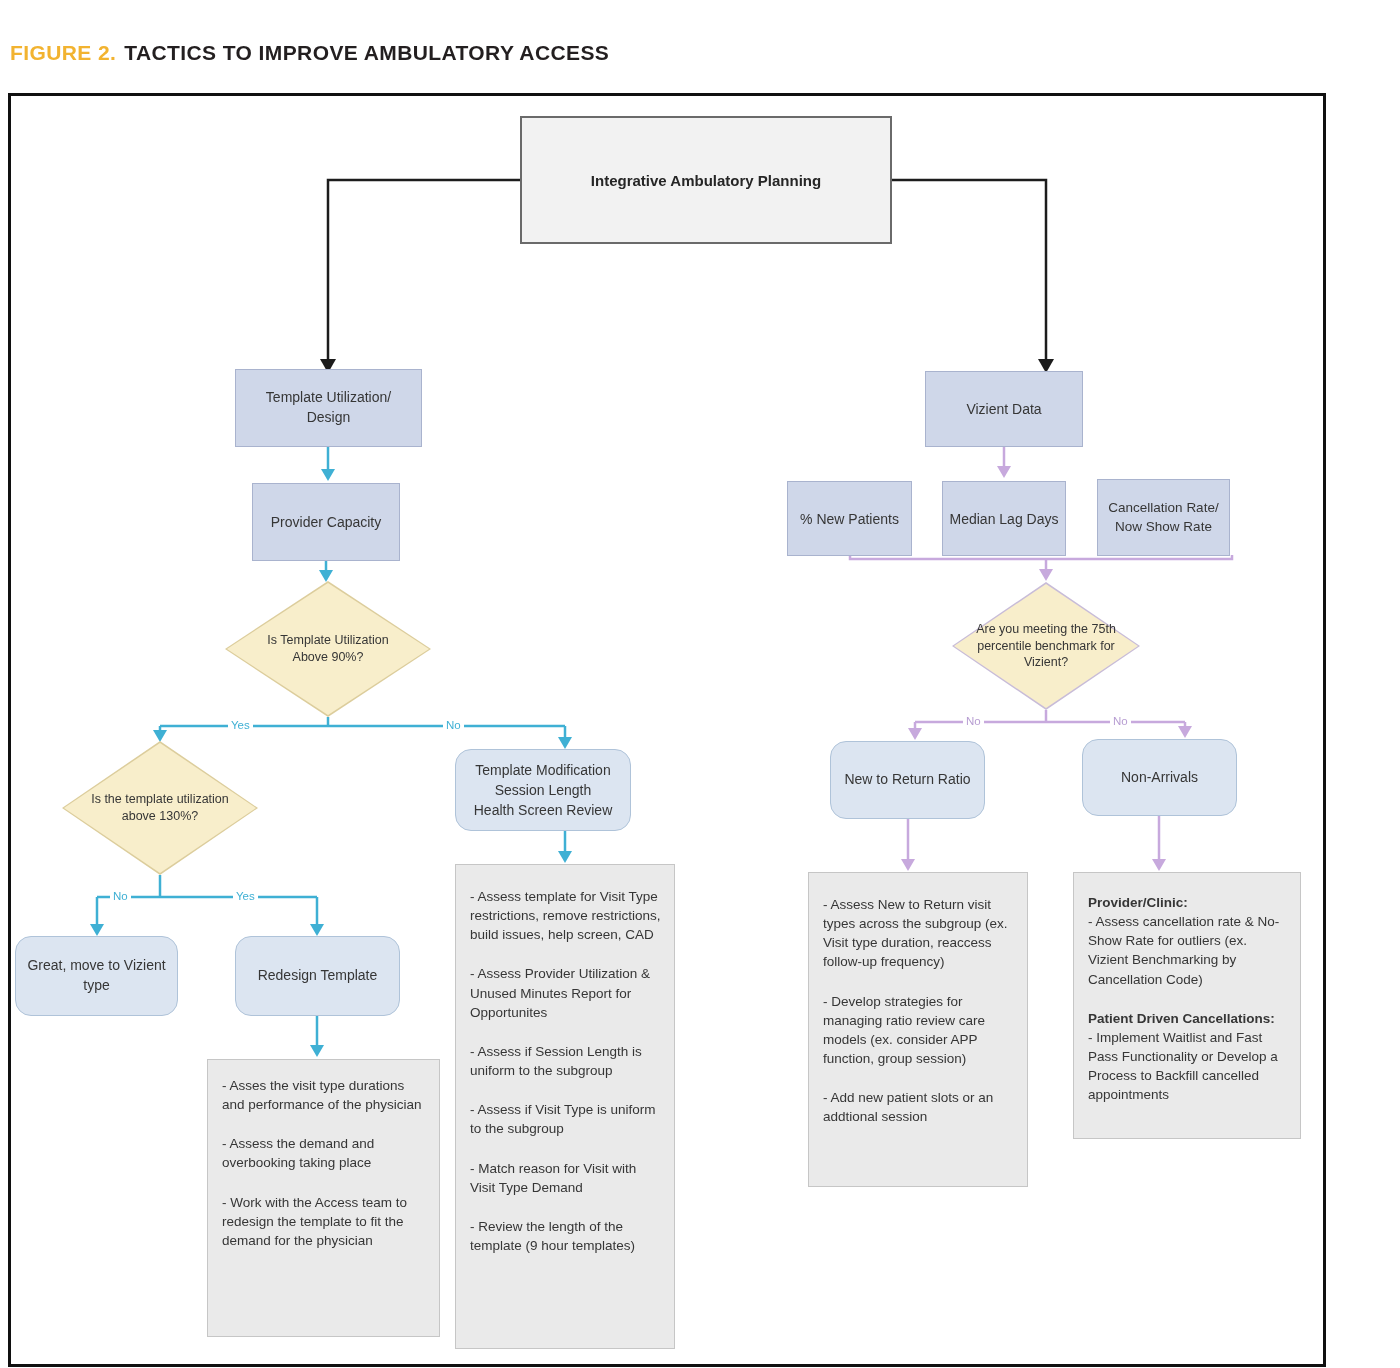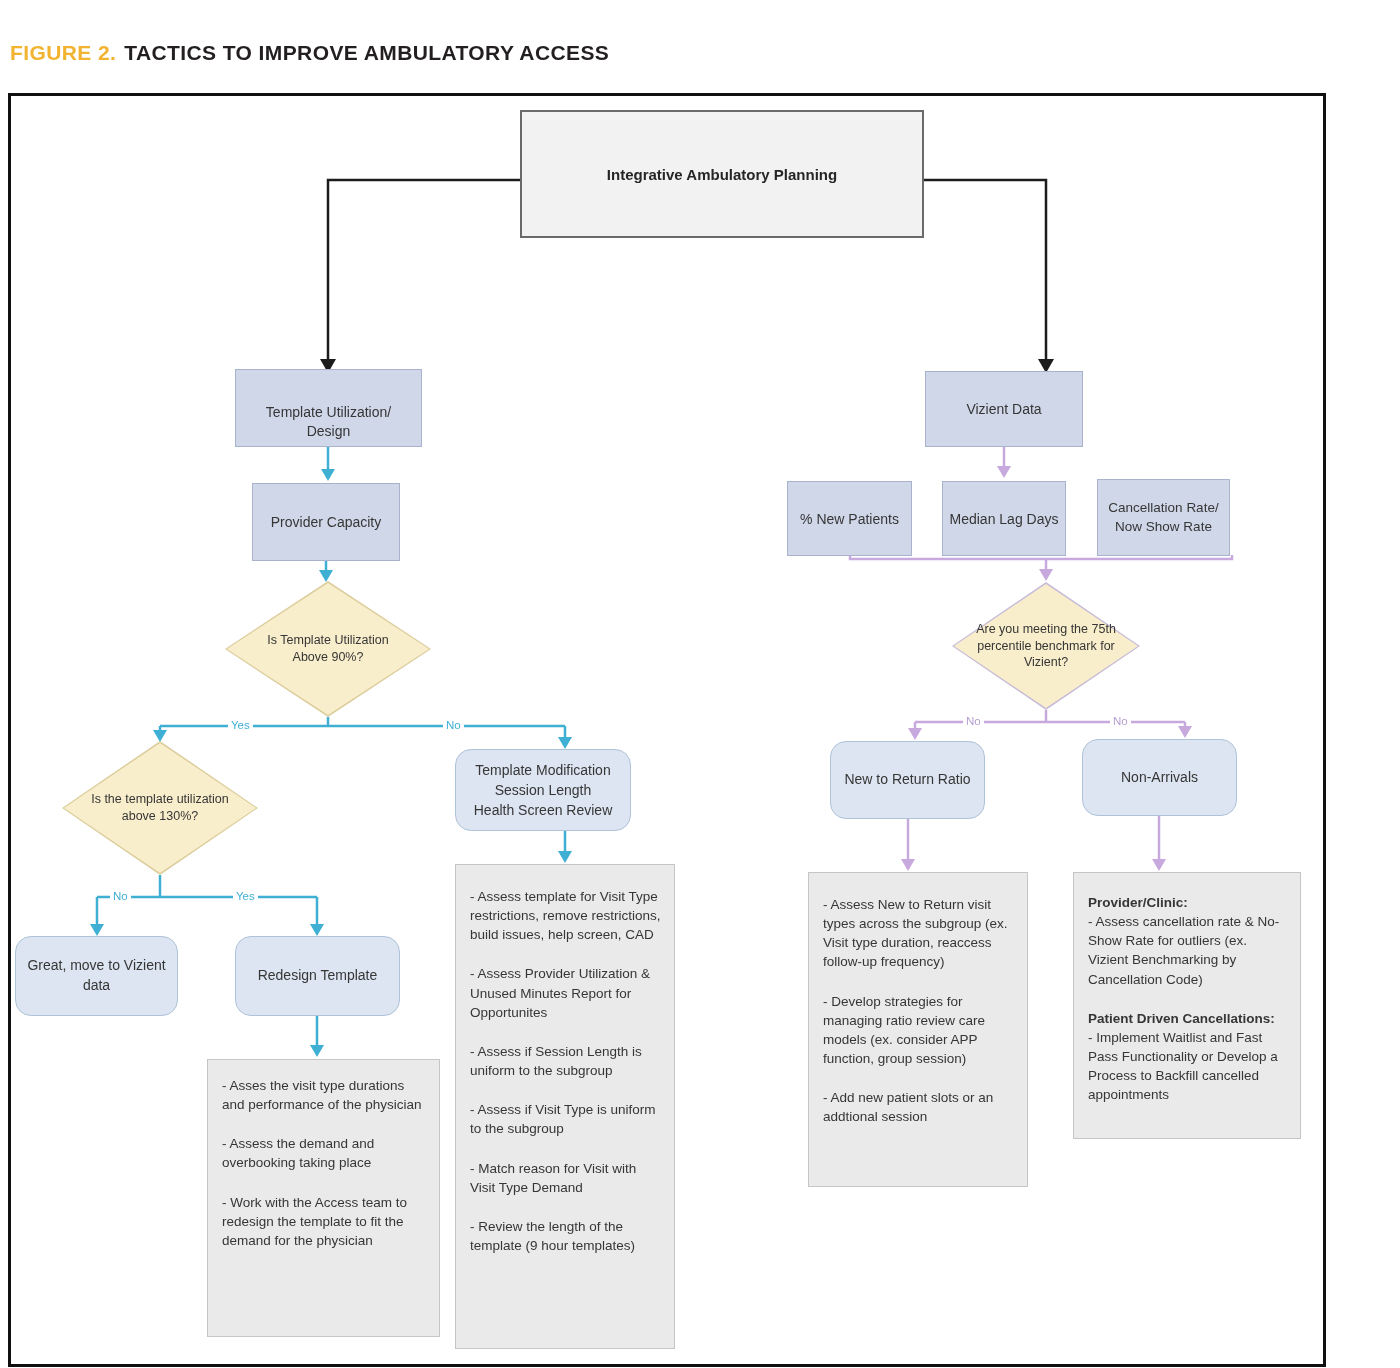--- a/index.html
+++ b/index.html
@@ -100,46 +100,46 @@
     <g fill="#C7A9DD">
       <polygon points="997,447 1011,447 1004,459"></polygon>
       <polygon points="1039,550 1053,550 1046,562"></polygon>
       <polygon points="908,709 922,709 915,721"></polygon>
       <polygon points="1178,707 1192,707 1185,719"></polygon>
       <polygon points="901,840 915,840 908,852"></polygon>
       <polygon points="1152,840 1166,840 1159,852"></polygon>
     </g>
   </svg>
 
-  <div class="node root" style="left:520px;top:91px;width:404px;height:128px;">
+  <div class="node root" style="left:520px;top:97px;width:372px;height:128px;">
     <span>Integrative Ambulatory Planning</span>
   </div>
 
-  <div class="node lav pad" style="left:235px;top:350px;width:187px;height:78px;align-items:flex-end;">
+  <div class="node lav pad" style="left:235px;top:350px;width:187px;height:78px;">
     <span>Template Utilization/ Design</span>
   </div>
 
   <div class="node lav" style="left:252px;top:464px;width:148px;height:78px;">
     <span>Provider Capacity</span>
   </div>
 
   <div class="diamond tan" style="left:225px;top:562px;width:206px;height:136px;">
     <div class="d-edge"></div>
     <div class="d-fill"></div>
     <div class="d-label">Is Template Utilization Above 90%?</div>
   </div>
 
   <div class="diamond tan" style="left:62px;top:722px;width:196px;height:134px;">
     <div class="d-edge"></div>
     <div class="d-fill"></div>
     <div class="d-label" style="padding:0 20px;text-align:center;">Is the template utilization above 130%?</div>
   </div>
 
   <div class="node round pad" style="left:15px;top:917px;width:163px;height:80px;">
-    <span>Great, move to Vizient data</span>
+    <span>Great, move to Vizient type</span>
   </div>
 
   <div class="node round pad" style="left:235px;top:917px;width:165px;height:80px;">
     <span>Redesign Template</span>
   </div>
 
   <div class="gray" style="left:207px;top:1040px;width:233px;height:278px;">
     <p>- Asses the visit type durations and performance of the physician</p>
     <p>- Assess the demand and overbooking taking place</p>
     <p>- Work with the Access team to redesign the template to fit the demand for the physician</p>

